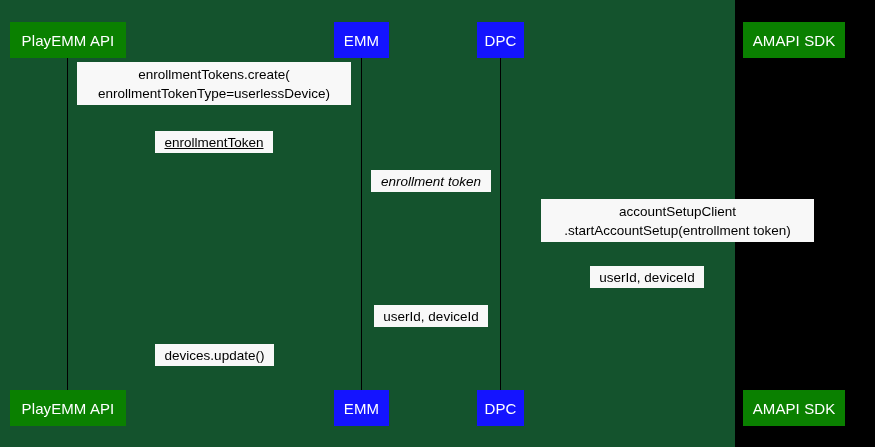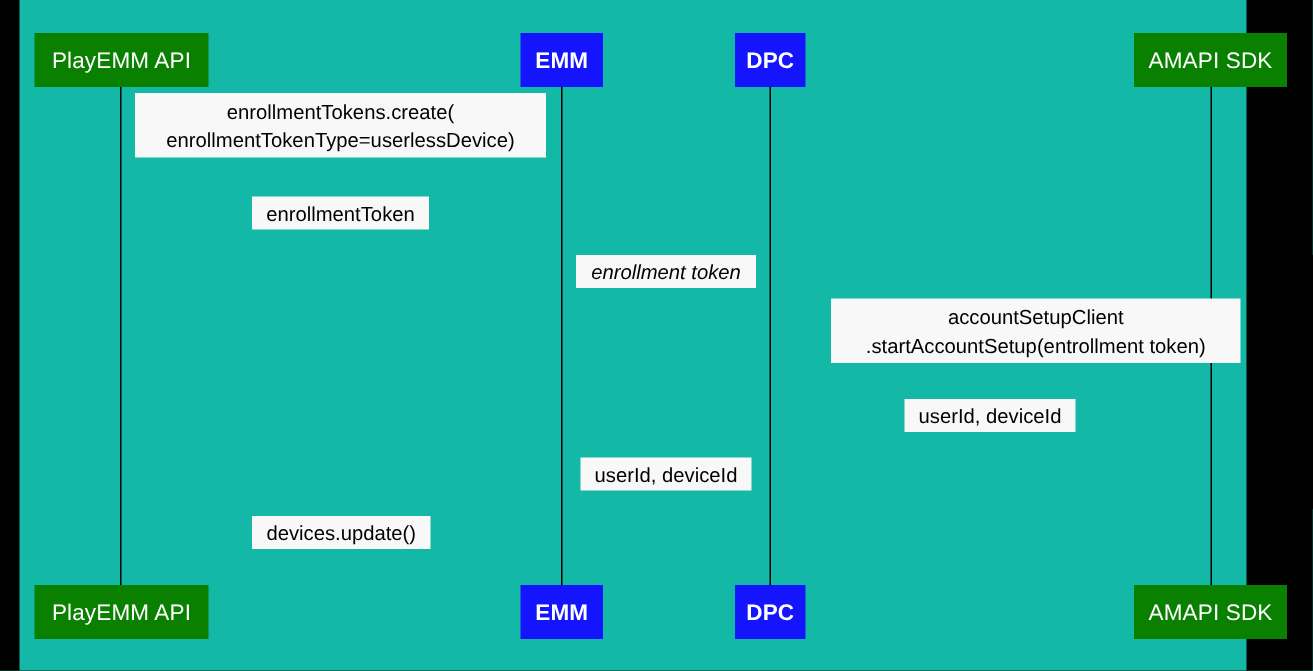--- a/index.html
+++ b/index.html
@@ -10,40 +10,40 @@
   body {
     width: 875px;
     height: 447px;
     position: relative;
     overflow: hidden;
     font-family: "Liberation Sans", sans-serif;
     -webkit-font-smoothing: antialiased;
   }
   #diagram {
     position: absolute;
-    left: 13px;
+    left: 0;
     top: 0;
-    width: 818px;
+    width: 735px;
     height: 447px;
-    background: #14b8a6;
+    background: #14532d;
   }
   .participant {
     position: absolute;
     display: flex;
     align-items: center;
     justify-content: center;
     color: #ffffff;
     font-size: 15px;
     line-height: 1;
     letter-spacing: 0.1px;
     box-sizing: border-box;
     white-space: nowrap;
   }
   .participant.green { background: #0a8000; }
-  .participant.blue  { background: #1414ff; font-weight: bold; }
+  .participant.blue  { background: #1414ff; }
 
   .msg-label {
     position: absolute;
     background: #f8f8f8;
     color: #000000;
     font-size: 13.5px;
     line-height: 19px;
     text-align: center;
     box-sizing: border-box;
     padding: 11px 2px;
@@ -74,21 +74,21 @@
   <div class="participant blue" style="left:477px; top:22px; width:47px; height:36px;">
     <span>DPC</span>
   </div>
   <div class="participant green" style="left:743px; top:22px; width:102px; height:36px;">
     <span>AMAPI SDK</span>
   </div>
 
   <div class="msg-label" style="left:77px; top:62px; width:274px; height:43px; display:flex; align-items:center; justify-content:center;">enrollmentTokens.create(
 enrollmentTokenType=userlessDevice)</div>
 
-  <div class="msg-label" style="left:155px; top:131px; width:118px; height:22px; display:flex; align-items:center; justify-content:center;">enrollmentToken</div>
+  <div class="msg-label" style="left:155px; top:131px; width:118px; height:22px; display:flex; align-items:center; justify-content:center;text-decoration:underline;">enrollmentToken</div>
 
   <div class="msg-label" style="left:371px; top:170px; width:120px; height:22px; display:flex; align-items:center; justify-content:center;font-style:italic;">enrollment token</div>
 
   <div class="msg-label" style="left:510px; top:199px; width:273px; height:43px; display:flex; align-items:center; justify-content:center;margin-left:31px;">accountSetupClient
 .startAccountSetup(entrollment token)</div>
 
   <div class="msg-label" style="left:590px; top:266px; width:114px; height:22px; display:flex; align-items:center; justify-content:center;">userId, deviceId</div>
 
   <div class="msg-label" style="left:374px; top:305px; width:114px; height:22px; display:flex; align-items:center; justify-content:center;">userId, deviceId</div>
 

